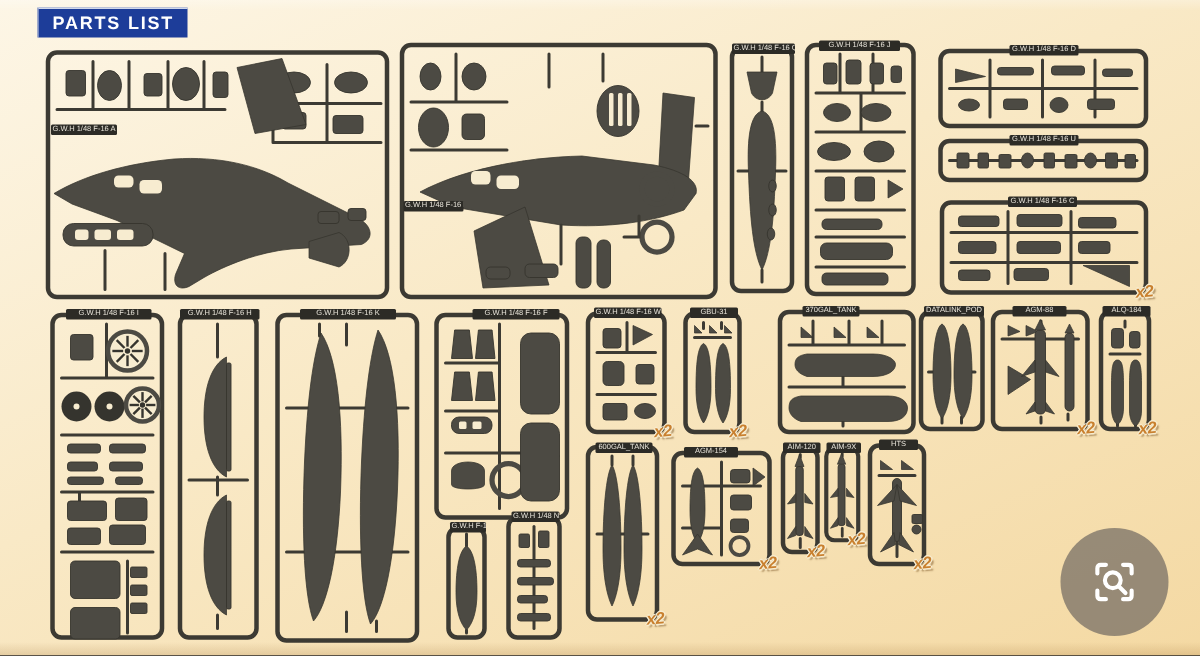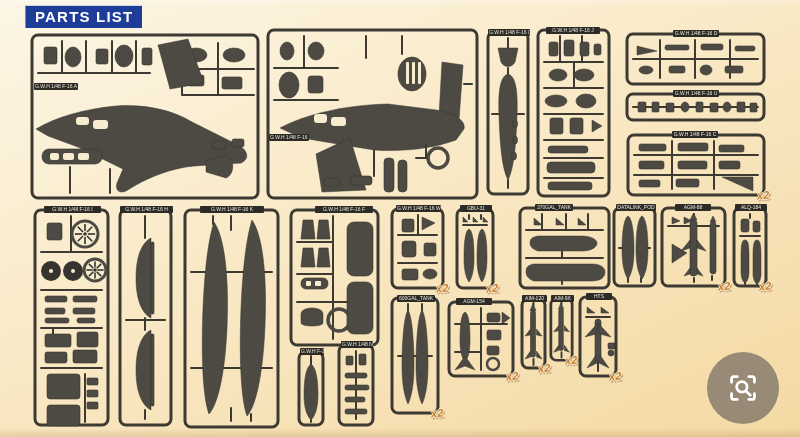--- a/index.html
+++ b/index.html
@@ -9,21 +9,21 @@
     font-family:"Liberation Sans",sans-serif;
   }
   .stage::after{
     content:"";position:absolute;inset:0;pointer-events:none;
     background:linear-gradient(180deg,rgba(255,255,255,.28) 0,rgba(255,255,255,0) 7px),
                linear-gradient(0deg,rgba(150,100,40,.20) 0,rgba(150,100,40,0) 9px);
   }
   .header{
     position:absolute;left:25px;top:5px;z-index:5;
     background:var(--header-bg);color:var(--header-text);
-    font-weight:800;font-size:15px;letter-spacing:1.2px;
+    font-weight:800;font-size:12px;letter-spacing:1.2px;
     padding:2px 9px 3px 9px;border-top:1px solid rgba(255,255,255,.8);
     border-left:1px solid rgba(255,255,255,.4);
   }
   .sprue{position:absolute;}
   .sprue svg{position:absolute;left:0;top:0;width:100%;height:100%;overflow:visible;}
   .sprue-label{
     position:absolute;height:7px;background:var(--label-bg);color:var(--label-text);
     font-size:5px;line-height:7px;text-align:center;white-space:nowrap;overflow:hidden;
     border-radius:1px;z-index:2;padding:0 1px;letter-spacing:0;
   }

